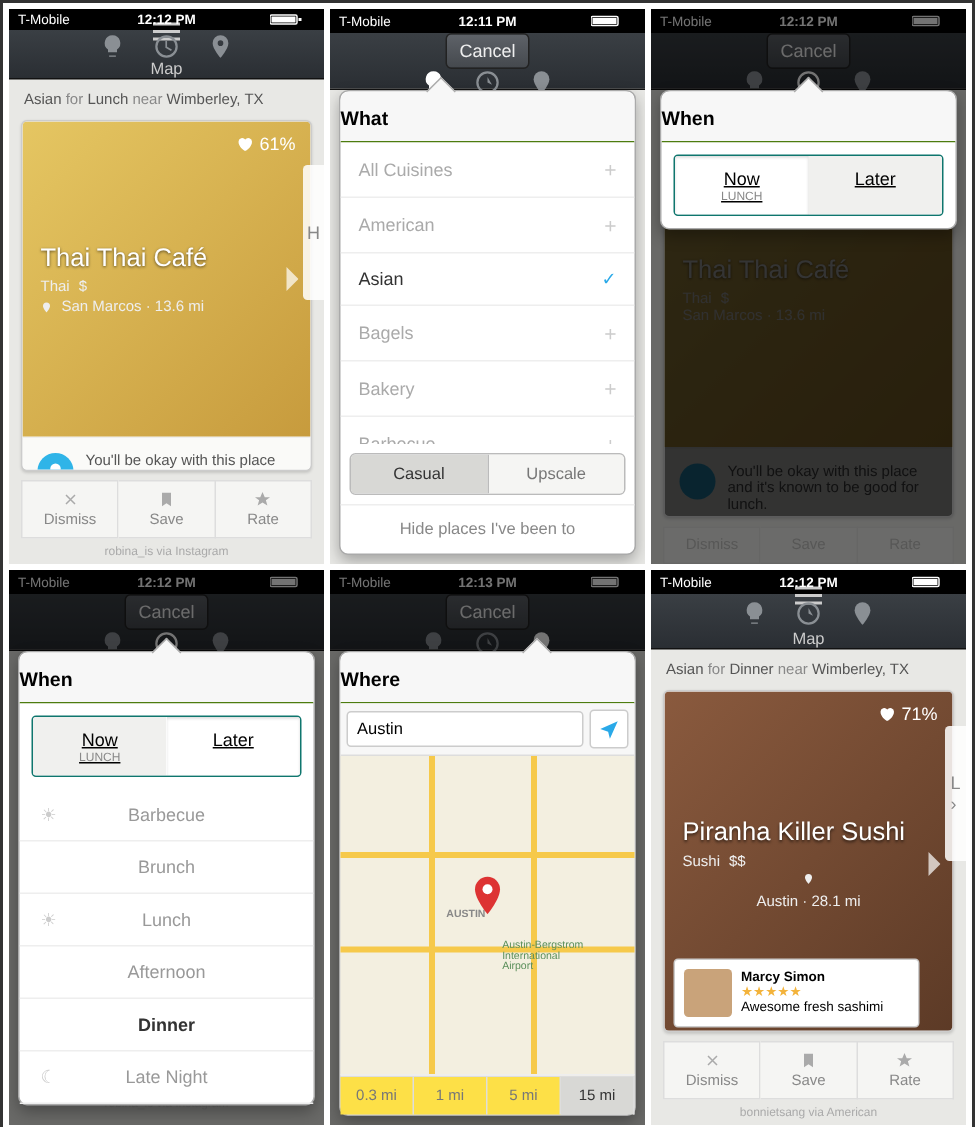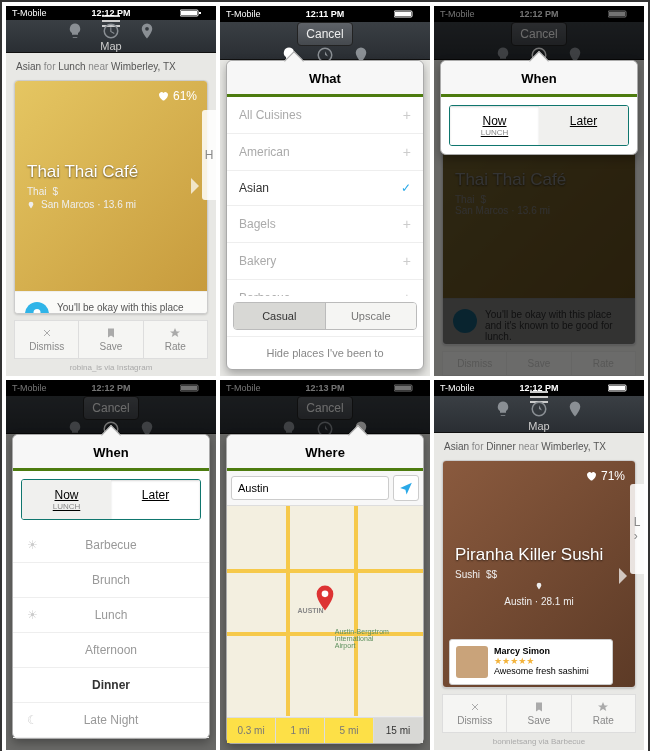--- a/index.html
+++ b/index.html
@@ -34,21 +34,21 @@
   .actions .act { flex: 1; text-align: center; padding: 6px 0; font-size: 10px; color: #888; border: 1px solid #ddd; background: #f5f5f3; cursor: pointer; }
   .actions .act + .act { border-left: none; }
   .actions .act svg { display: block; margin: 0 auto 2px; width: 12px; height: 12px; }
   .credit { text-align: center; font-size: 8px; color: #aaa; padding: 4px; }
   .overlay { position: absolute; inset: 0; background: rgba(0,0,0,0.55); z-index: 5; }
   .popover { position: absolute; top: 54px; left: 6px; right: 6px; z-index: 10; background: #fff; border: 1px solid #aaa; border-radius: 6px; box-shadow: 0 4px 10px rgba(0,0,0,0.3); display: flex; flex-direction: column; }
   .popover .arrow { position: absolute; top: -7px; width: 14px; height: 14px; background: #f7f7f7; border-left: 1px solid #aaa; border-top: 1px solid #aaa; transform: rotate(45deg); }
   .popover .arrow.left { left: 60px; }
   .popover .arrow.center { left: 50%; margin-left: -7px; }
   .popover .arrow.right { right: 58px; }
-  .pop-title { text-align: center; font-size: 13px; font-weight: bold; padding: 10px 0 8px; background: #f7f7f7; border-bottom: 3px solid #4d7c0f; border-radius: 6px 6px 0 0; }
+  .pop-title { font-size: 13px; font-weight: bold; padding: 10px 0 8px; background: #f7f7f7; border-bottom: 1px solid #4d7c0f; border-radius: 6px 6px 0 0; }
   .list { flex: 1; overflow: hidden; }
   .list .row { display: flex; justify-content: space-between; align-items: center; padding: 10px 12px; border-bottom: 1px solid #eee; color: #aaa; font-size: 12px; cursor: pointer; }
   .list .row.selected { color: #333; }
   .list .row .plus { color: #ccc; font-size: 14px; }
   .list .row .check { color: #2aa9e8; }
   .seg { display: flex; margin: 6px; border: 1px solid #bbb; border-radius: 4px; overflow: hidden; }
   .seg .segbtn { flex: 1; text-align: center; padding: 7px 0; background: #f5f5f3; font-size: 11px; color: #777; cursor: pointer; }
   .seg .segbtn.selected { background: #d8d8d5; color: #333; }
   .seg .segbtn + .segbtn { border-left: 1px solid #bbb; }
   .hide-row { text-align: center; padding: 10px; font-size: 11px; color: #888; border-top: 1px solid #eee; cursor: pointer; }
@@ -477,16 +477,16 @@
       <div class="act"><svg viewBox="0 0 24 24">
             <path d="M18 6L6 18M6 6l12 12" stroke="#aaa" stroke-width="2"></path>
           </svg><span>Dismiss</span></div>
       <div class="act"><svg viewBox="0 0 24 24" fill="#aaa">
             <path d="M6 3h12v18l-6-4-6 4z"></path>
           </svg><span>Save</span></div>
       <div class="act"><svg viewBox="0 0 24 24" fill="#aaa">
             <path d="M12 2l3 7h7l-5.5 4 2 7L12 16l-6.5 4 2-7L2 9h7z"></path>
           </svg><span>Rate</span></div>
     </div>
-    <div class="credit">bonnietsang via Barbecue</div>
+    <div class="credit">bonnietsang via American</div>
   </div>
 
 </div>
 
 </body></html>

